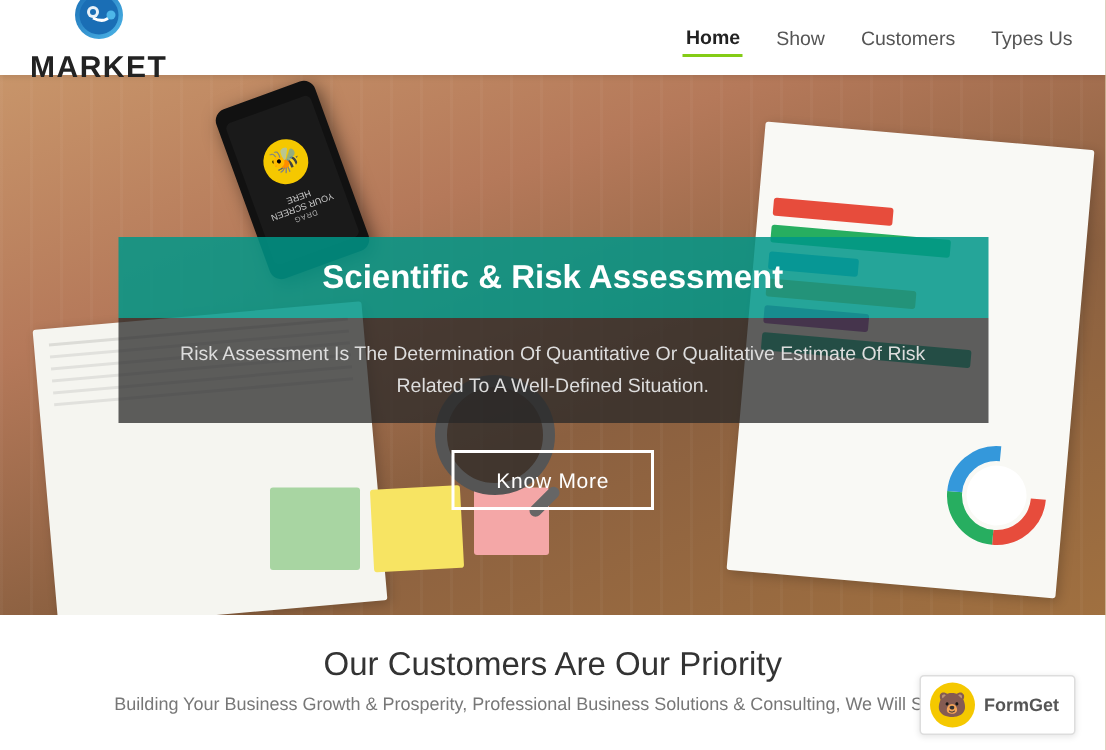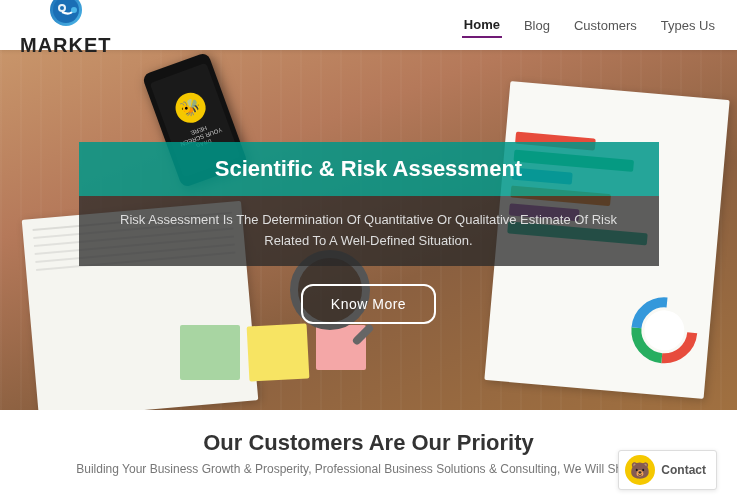--- a/index.html
+++ b/index.html
@@ -50,21 +50,21 @@
       color: #555;
       cursor: pointer;
       padding: 4px 2px;
       white-space: nowrap;
       display: flex;
       align-items: center;
       gap: 3px;
     }
     .nav-item.active {
       color: #222;
-      border-bottom: 2px solid #701a75;
+      border-bottom: 2px solid #84cc16;
       font-weight: 600;
     }
     .nav-item .chevron {
       font-size: 9px;
       color: #888;
     }
 
     
     .hero {
       position: relative;
@@ -232,21 +232,21 @@
       width: 8px;
       height: 25px;
       background: #666;
       border-radius: 4px;
       transform: rotate(45deg);
     }
 
     
     .hero-overlay {
       position: absolute;
-      top: 92px;
+      top: 108px;
       left: 50%;
       transform: translateX(-50%);
       width: 580px;
       text-align: center;
     }
     .hero-title-box {
       background: rgba(0, 150, 136, 0.85);
       padding: 14px 30px;
       margin-bottom: 0;
     }
@@ -266,37 +266,37 @@
     }
     .hero-btn {
       margin-top: 18px;
       display: inline-block;
       border: 2px solid #fff;
       color: #fff;
       padding: 10px 28px;
       font-size: 14px;
       cursor: pointer;
       background: transparent;
-      border-radius: 12px;
+      border-radius: 0;
       letter-spacing: 0.5px;
     }
 
     
     .bottom-section {
       background: #fff;
       padding: 20px 20px 10px;
       text-align: center;
       height: 90px;
       position: relative;
     }
     .bottom-title {
       font-size: 22px;
       color: #333;
       margin-bottom: 6px;
-      font-weight: 700;
+      font-weight: 400;
     }
     .bottom-desc {
       font-size: 12px;
       color: #777;
     }
 
     
     .formget-badge {
       position: absolute;
       bottom: 10px;
@@ -337,21 +337,21 @@
         <circle cx="10" cy="12" r="4" fill="#fff" opacity="0.9"></circle>
         <circle cx="10" cy="12" r="2" fill="#1a6eb5"></circle>
         <path d="M 10 16 Q 18 20 22 14" stroke="#fff" stroke-width="2" fill="none"></path>
         <circle cx="22" cy="14" r="3" fill="#4db6e8"></circle>
       </svg>
     </div>
     <span class="logo-text">MARKET</span>
   </div>
   <nav>
     <span class="nav-item active">Home</span>
-    <span class="nav-item">Blog</span>
+    <span class="nav-item">Show</span>
     <span class="nav-item">Customers</span>
     <span class="nav-item">Types Us</span>
   </nav>
 </header>
 
 <section class="hero">
   <div class="hero-bg"></div>
 
   <div class="paper-left"></div>
 
@@ -417,15 +417,15 @@
     <button class="hero-btn">Know More</button>
   </div>
 </section>
 
 <div class="bottom-section">
   <h2 class="bottom-title">Our Customers Are Our Priority</h2>
   <p class="bottom-desc">Building Your Business Growth &amp; Prosperity, Professional Business Solutions &amp; Consulting, We Will Show You</p>
 
   <div class="formget-badge">
     <div class="formget-mascot">🐻</div>
-    <span class="formget-text">Contact</span>
+    <span class="formget-text">FormGet</span>
   </div>
 </div>
 
 </body></html>

